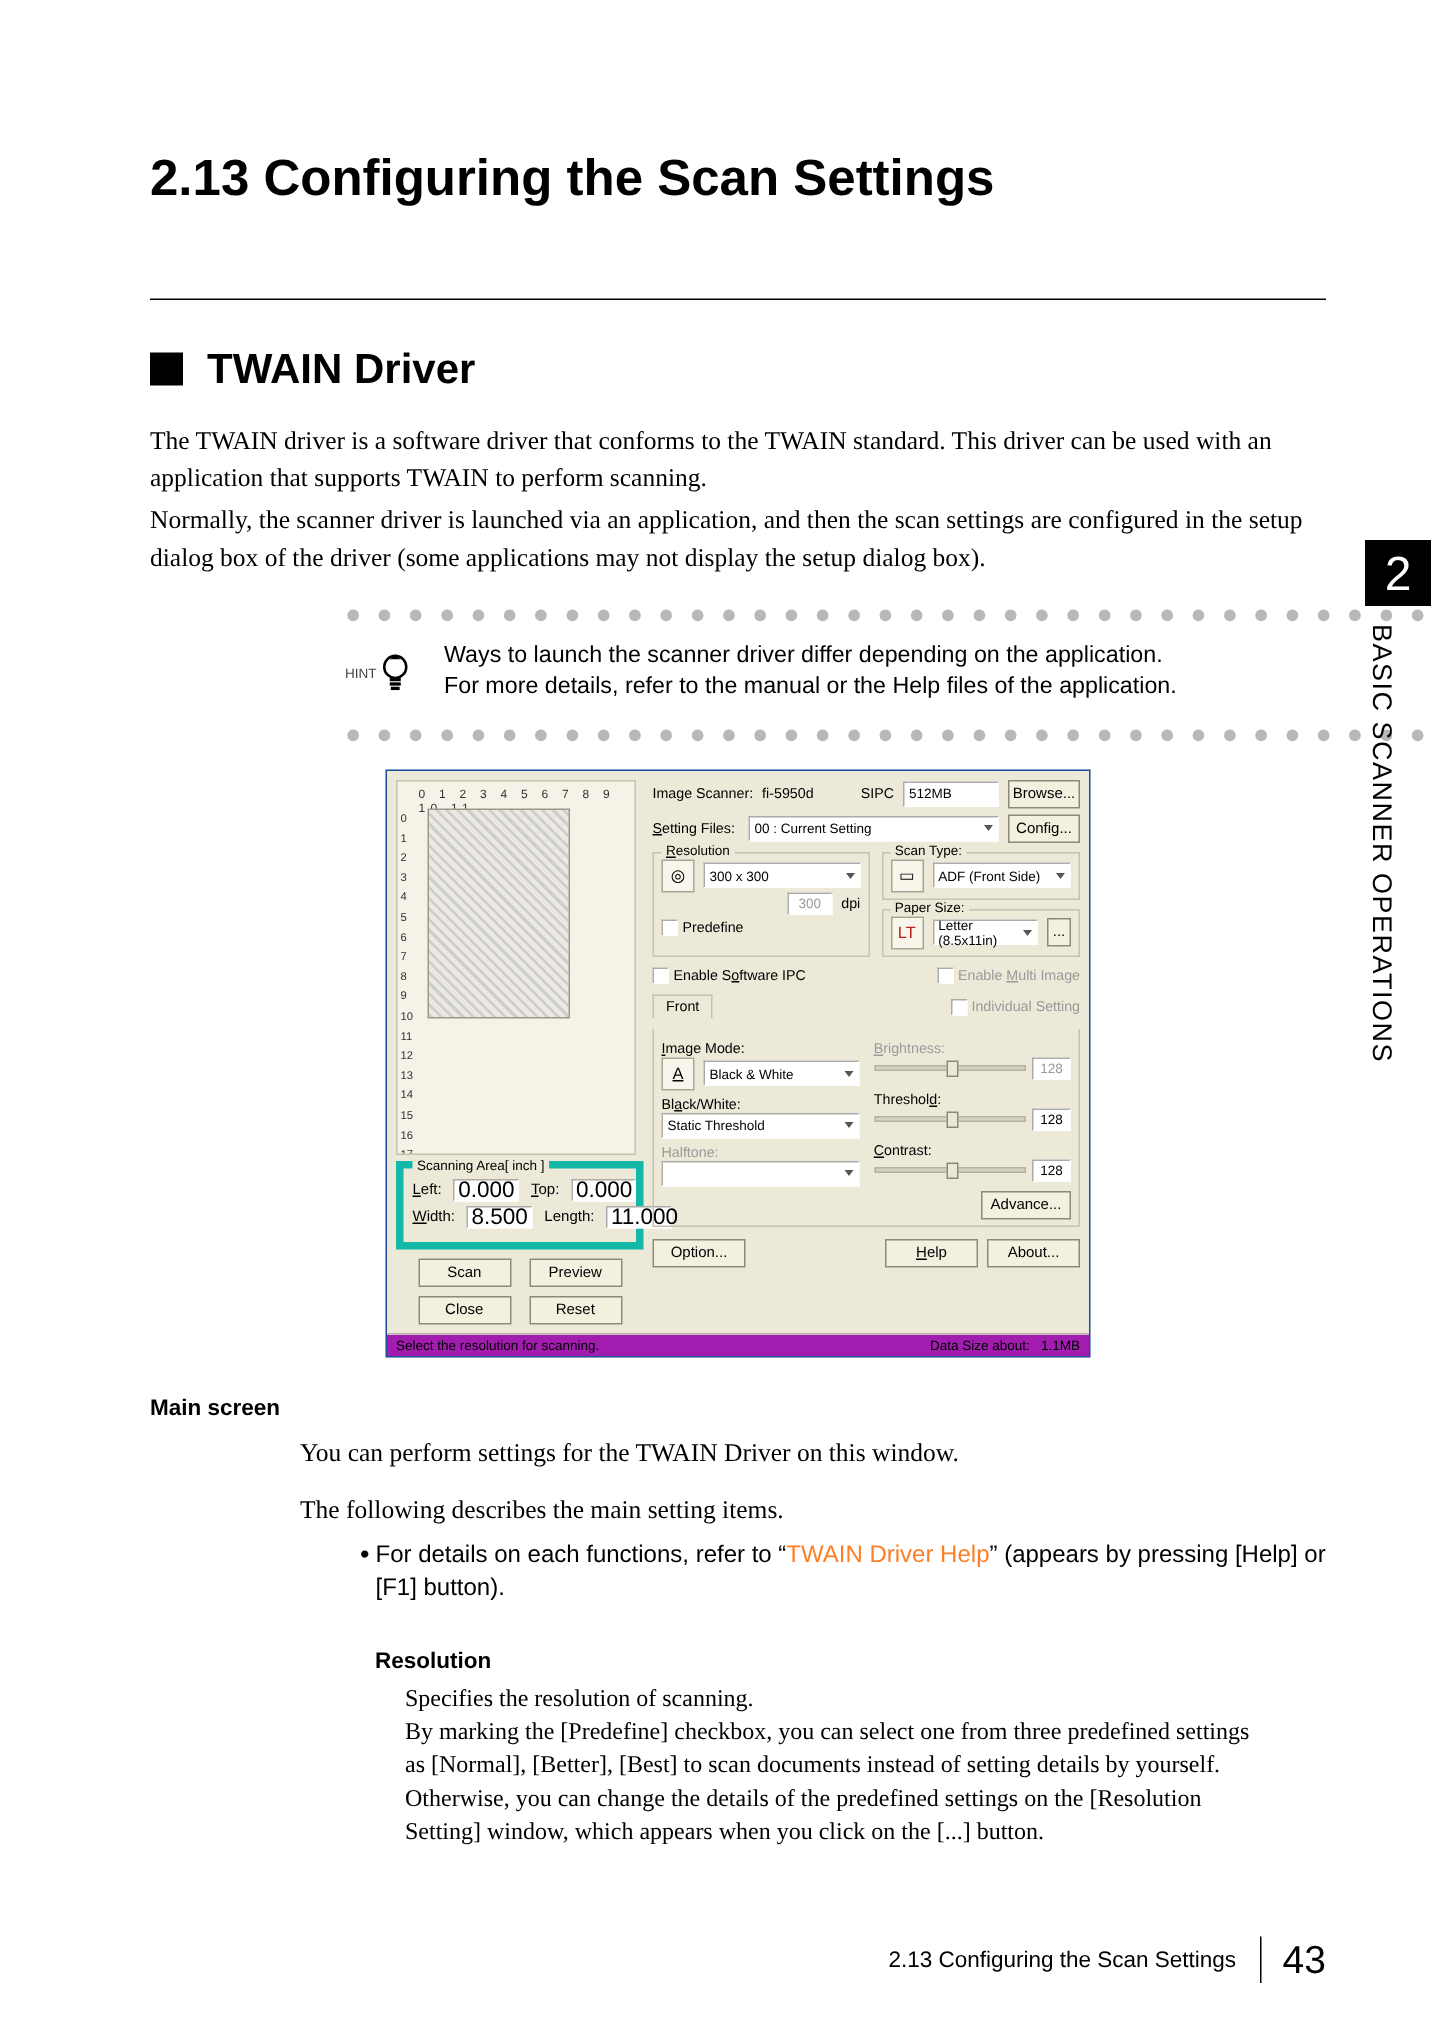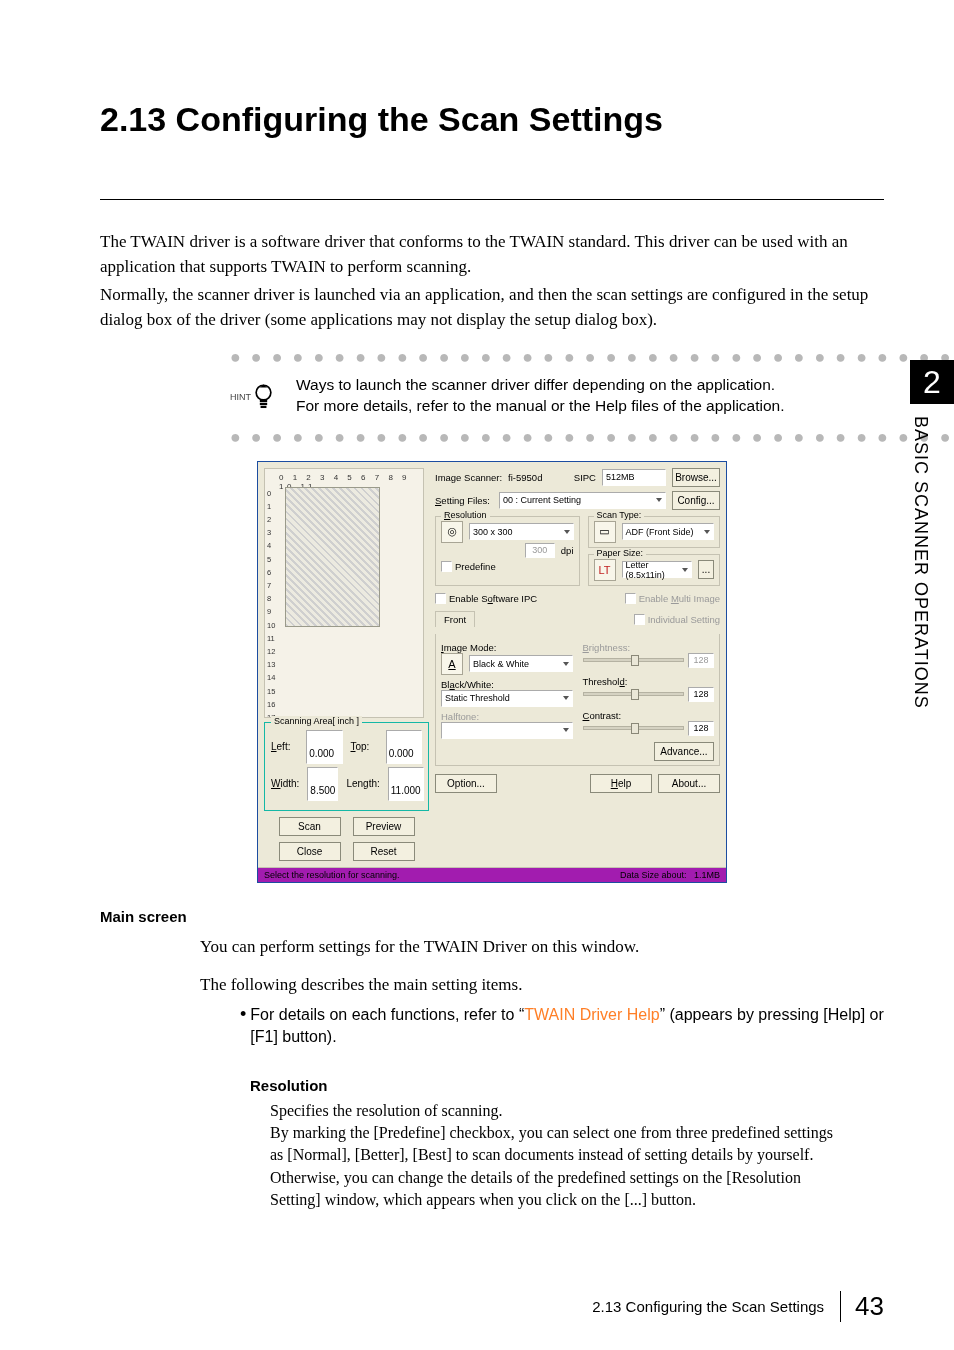--- a/index.html
+++ b/index.html
@@ -20,25 +20,25 @@
   .ui-wrap { display: flex; justify-content: center; margin: 10px 0 25px; }
   .ui { width: 470px; border: 1px solid #1c4da0; font-family: Tahoma, Arial, sans-serif; font-size: 10px; background: #ece9d8; }
   .ui-title { background: linear-gradient(#3b74d6,#2a5fbc); color: #fff; padding: 4px 6px; display: flex; justify-content: space-between; align-items: center; font-weight: bold; }
   .ui-close { width: 16px; height: 14px; background:#e85344; color:#fff; text-align:center; line-height:12px; font-weight:bold; border:1px solid #fff; border-radius:2px; font-size:10px;}
   .ui-body { display: flex; padding: 6px; gap: 6px; }
   .ui-left { width: 165px; }
   .ruler-area { width:160px; height:250px; background:#f5f2e8; position:relative; border:1px solid #c5c2b2; overflow:hidden; }
   .ruler-scale { position:absolute; top:4px; left:14px; font-size:8px; color:#333; letter-spacing:3.5px;}
   .ruler-v { position:absolute; left:2px; top:18px; font-size:7.5px; color:#333; line-height:13.2px; }
   .paper-cross { position:absolute; left:20px; top:18px; width:95px; height:140px; background: repeating-linear-gradient(45deg,#cfcfcf,#cfcfcf 2px,#eceae0 2px,#eceae0 5px); border:1px solid #9a9a8a;}
-  .scan-area-box { border:1px solid #14b8a6; padding:4px 6px 6px; margin-top:4px; position:relative;}
+  .scan-area-box { border:5px solid #14b8a6; padding:4px 6px 6px; margin-top:4px; position:relative;}
   .scan-area-title { position:absolute; top:-7px; left:6px; background:#ece9d8; padding:0 3px; font-size:9px;}
   .sa-row { display:flex; gap:8px; align-items:center; margin:3px 0;}
   .sa-lab { width:34px; }
-  .sa-inp { width:44px; height:15px; border:1px inset #fff; background:#fff; font-size:10px; padding:16px 2px; line-height:13px;}
+  .sa-inp { width:44px; height:15px; border:1px inset #fff; background:#fff; font-size:15px; padding:0 2px; line-height:13px;}
   .btn-row { display:flex; gap:12px; justify-content:center; margin-top:6px;}
   .win-btn { width:62px; height:19px; border:1px solid #8a8a7a; background:#f3f0e0; font-size:10px; text-align:center; line-height:17px;}
   .ui-right { flex:1; display:flex; flex-direction:column; gap:4px; }
   .r-row { display:flex; align-items:center; gap:6px; }
   .r-lab { font-size:9.5px; }
   .r-sel { height:17px; border:1px inset #fff; background:#fff; font-size:9px; padding:0 3px; display:flex; align-items:center; justify-content:space-between;}
   .arrow-dn { width:0;height:0;border-left:3px solid transparent;border-right:3px solid transparent;border-top:4px solid #555;}
   .ico-box { width:22px;height:22px;border:1px solid #a8a595;background:#f8f6ea;display:flex;align-items:center;justify-content:center;font-size:11px;}
   .group-box { border:1px solid #c5c2b2; padding:4px 5px; position:relative; margin-top:2px;}
   .group-title { position:absolute; top:-7px; left:5px; background:#ece9d8; padding:0 3px; font-size:9px;}
@@ -65,20 +65,24 @@
   .footer .pg { font-size:26px; border-left:1.5px solid #000; padding-left:14px;}
   .spin-box { width:30px; height:15px; border:1px inset #fff; background:#fff; font-size:9px; text-align:center; line-height:13px; color:#999;}
 </style>
 </head>
 <body>
 
 <div class="page">
   <div class="h1">2.13 Configuring the Scan Settings</div>
   <div class="hr"></div>
 
+  <div class="h2-row">
+    <div class="sq"></div>
+    <div class="h2">TWAIN Driver</div>
+  </div>
 
   <p class="body-text">The TWAIN driver is a software driver that conforms to the TWAIN standard. This driver can be used with an application that supports TWAIN to perform scanning.</p>
   <p class="body-text">Normally, the scanner driver is launched via an application, and then the scan settings are configured in the setup dialog box of the driver (some applications may not display the setup dialog box).</p>
 
   <div class="hint-block">
     <div class="dots-row">●●●●●●●●●●●●●●●●●●●●●●●●●●●●●●●●●●●●</div>
     <div class="hint-inner">
       <div class="hint-icon">
         <div class="hint-label">HINT</div>
         <svg width="34" height="36" viewBox="0 0 34 36">

